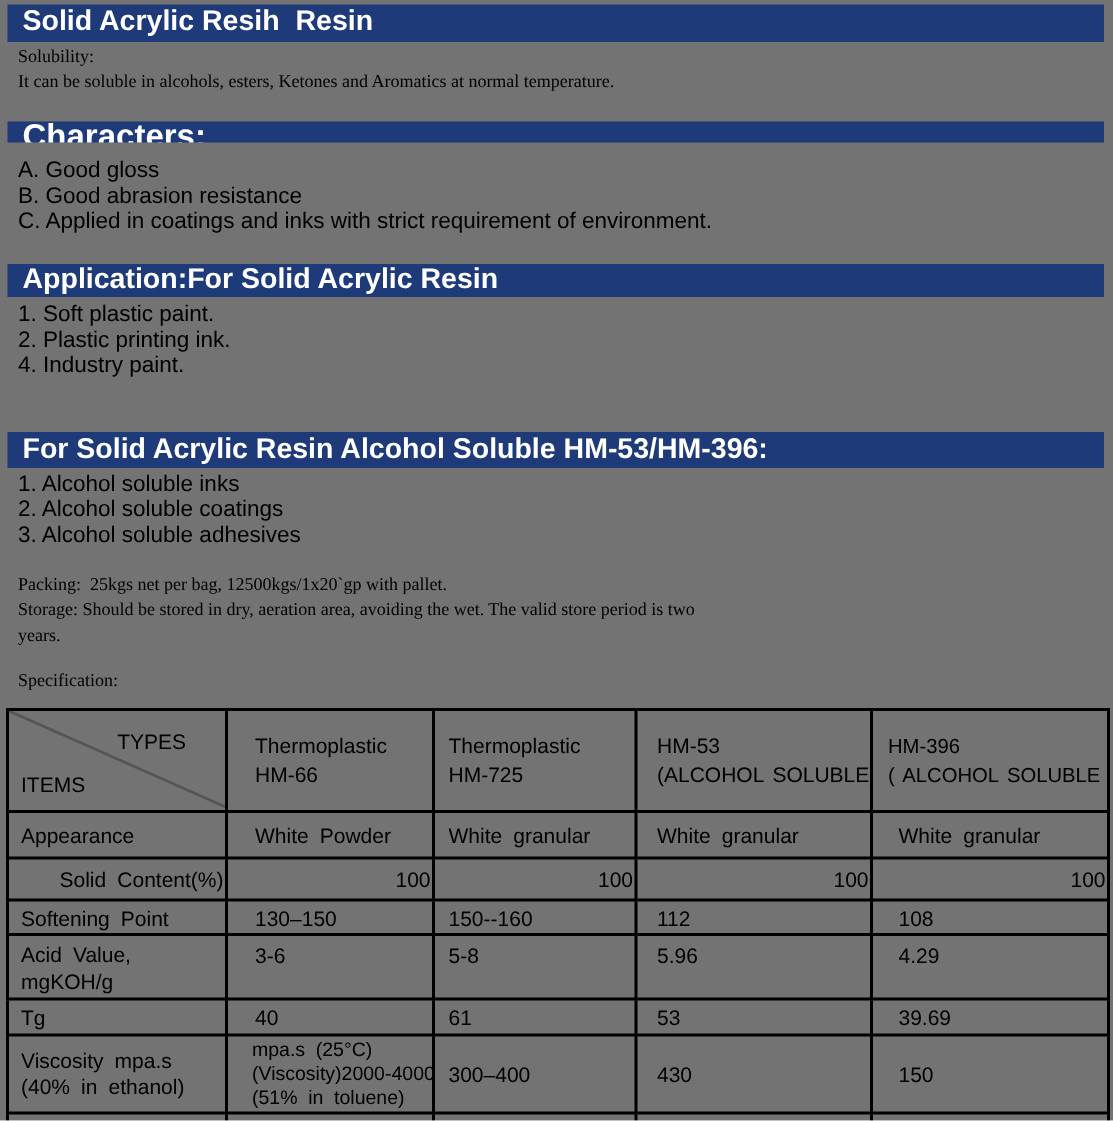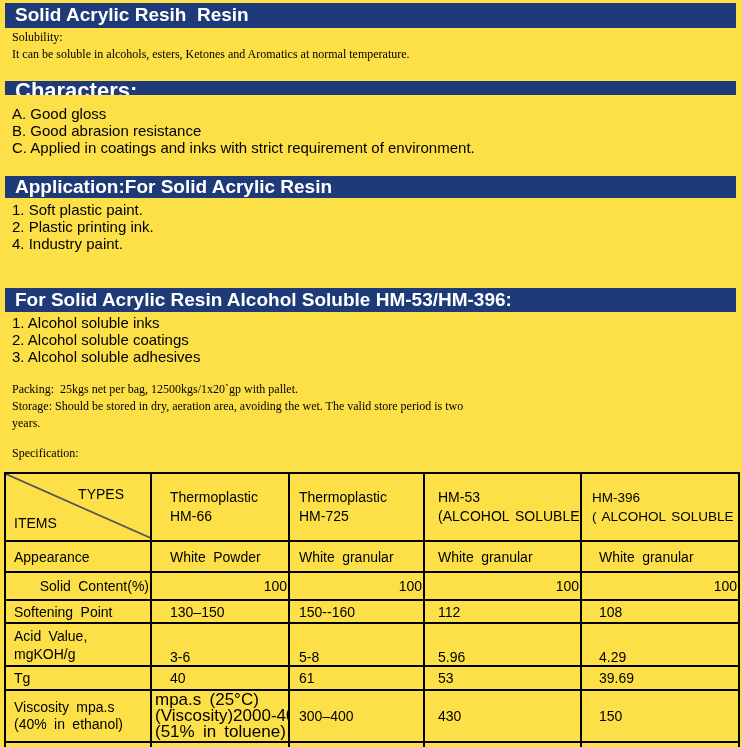--- a/index.html
+++ b/index.html
@@ -1,17 +1,17 @@
 <!DOCTYPE html>
 <html><head>
 <meta charset="utf-8">
 <style>
   html,body{margin:0;padding:0;background:#fff;}
   .page{
-    position:relative;width:742px;height:747px;background:#fde047;overflow:hidden;
+    position:relative;width:742px;height:747px;background:#737373;overflow:hidden;
     font-family:"Liberation Sans",sans-serif;color:#000;
   }
   .bar{
     position:absolute;left:5px;width:731px;box-sizing:border-box;
     background:#1e3a78;color:#ffffff;font-weight:bold;
     padding-left:10px;white-space:pre;overflow:hidden;
   }
   #bar-title{top:3px;height:25px;font-size:19px;line-height:24px;}
   #bar-characters{top:81px;height:14px;font-size:22px;line-height:20px;}
   #bar-application{top:176px;height:22px;font-size:19px;line-height:21px;}
@@ -41,26 +41,26 @@
   .c3{padding-left:9px;}
   .c4{padding-left:13px;}
   .c5{padding-left:17px;}
   tr.r-head{height:68px;}
   tr.r-head td{line-height:19px;word-spacing:2px;}
   td.h5{padding-left:10px;font-size:13.5px;word-spacing:1px;}
   tr.r-appearance{height:31px;}
   tr.r-solid{height:28px;text-align:right;}
   tr.r-soft{height:23px;}
   tr.r-acid{height:43px;}
-  tr.r-acid td.vb{vertical-align:bottom;padding-bottom:0;}
+  tr.r-acid td.vb{vertical-align:bottom;padding-bottom:20px;}
   tr.r-acid td.c1{line-height:18px;}
   tr.r-tg{height:24px;}
   tr.r-visc{height:51px;}
   tr.r-visc td.c1{line-height:17px;}
-  td.visc-cell{padding-left:3px;font-size:17px;word-spacing:1px;line-height:16px;}
+  td.visc-cell{padding-left:16px;font-size:13px;word-spacing:1px;line-height:16px;}
   tr.r-partial{height:14px;}
   td.corner{position:relative;padding:0;word-spacing:normal;}
   td.corner svg{position:absolute;left:0;top:0;width:100%;height:100%;display:block;}
   td.corner .types{position:absolute;top:11px;right:26px;}
   td.corner .items{position:absolute;bottom:7px;left:8px;}
 </style>
 </head>
 <body>
 
 <div class="page">

